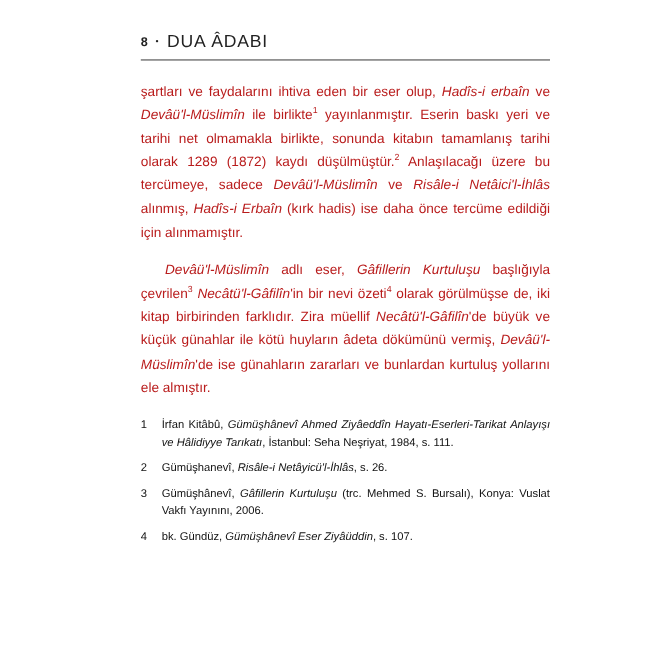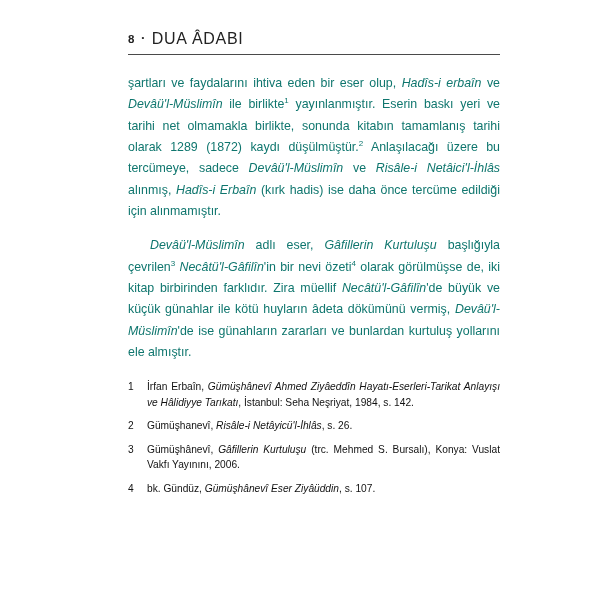--- a/index.html
+++ b/index.html
@@ -49,21 +49,21 @@
     border: 0;
     border-top: 1px solid #4a4a4a;
     margin: 0 0 18px 0;
     width: 372px;
   }
   .body {
     width: 372px;
     font-size: 12.4px;
     line-height: 1.72;
     text-align: justify;
-    color: #0f766e;
+    color: #b91c1c;
     hyphens: manual;
   }
   .body p {
     margin: 0 0 13px 0;
   }
   .body p.indent {
     text-indent: 22px;
   }
   .body i {
     font-style: italic;
@@ -108,21 +108,21 @@
   <hr class="rule">
 
   <div class="body" id="body-text">
       <p><span>şartları ve faydalarını ihtiva eden bir eser olup, </span><i>Hadîs-i erbaîn</i><span> ve </span><i>Devâü'l-Müslimîn</i><span> ile birlikte</span><sup>1</sup><span> yayınlanmıştır. Eserin baskı yeri ve tarihi net olmamakla birlikte, sonunda kitabın tamamlanış tarihi olarak 1289 (1872) kaydı düşülmüştür.</span><sup>2</sup><span> Anlaşılacağı üzere bu tercümeye, sadece </span><i>Devâü'l-Müslimîn</i><span> ve </span><i>Risâle-i Netâici'l-İhlâs</i><span> alınmış, </span><i>Hadîs-i Erbaîn</i><span> (kırk hadis) ise daha önce tercüme edildiği için alınmamıştır.</span></p>
       <p class="indent"><i>Devâü'l-Müslimîn</i><span> adlı eser, </span><i>Gâfillerin Kurtuluşu</i><span> başlığıyla çevrilen</span><sup>3</sup><span> </span><i>Necâtü'l-Gâfilîn</i><span>'in bir nevi özeti</span><sup>4</sup><span> olarak görülmüşse de, iki kitap birbirinden farklıdır. Zira müellif </span><i>Necâtü'l-Gâfilîn</i><span>'de büyük ve küçük günahlar ile kötü huyların âdeta dökümünü vermiş, </span><i>Devâü'l-Müslimîn</i><span>'de ise günahların zararları ve bunlardan kurtuluş yollarını ele almıştır.</span></p>
     </div>
 
   <div class="footnotes" id="footnotes">
       <div class="fn">
         <div class="num">1</div>
-        <div class="txt"><span>İrfan Erbaîn, </span><i>Gümüşhânevî Ahmed Ziyâeddîn Hayatı-Eserleri-Tarikat Anlayışı ve Hâlidiyye Tarıkatı</i><span>, İstanbul: Seha Neşriyat, 1984, s. 142.</span></div>
+        <div class="txt"><span>İrfan Kitâbû, </span><i>Gümüşhânevî Ahmed Ziyâeddîn Hayatı-Eserleri-Tarikat Anlayışı ve Hâlidiyye Tarıkatı</i><span>, İstanbul: Seha Neşriyat, 1984, s. 111.</span></div>
       </div>
       <div class="fn">
         <div class="num">2</div>
         <div class="txt"><span>Gümüşhanevî, </span><i>Risâle-i Netâyicü'l-İhlâs</i><span>, s. 26.</span></div>
       </div>
       <div class="fn">
         <div class="num">3</div>
         <div class="txt"><span>Gümüşhânevî, </span><i>Gâfillerin Kurtuluşu</i><span> (trc. Mehmed S. Bursalı), Konya: Vuslat Vakfı Yayınını, 2006.</span></div>
       </div>
       <div class="fn">

